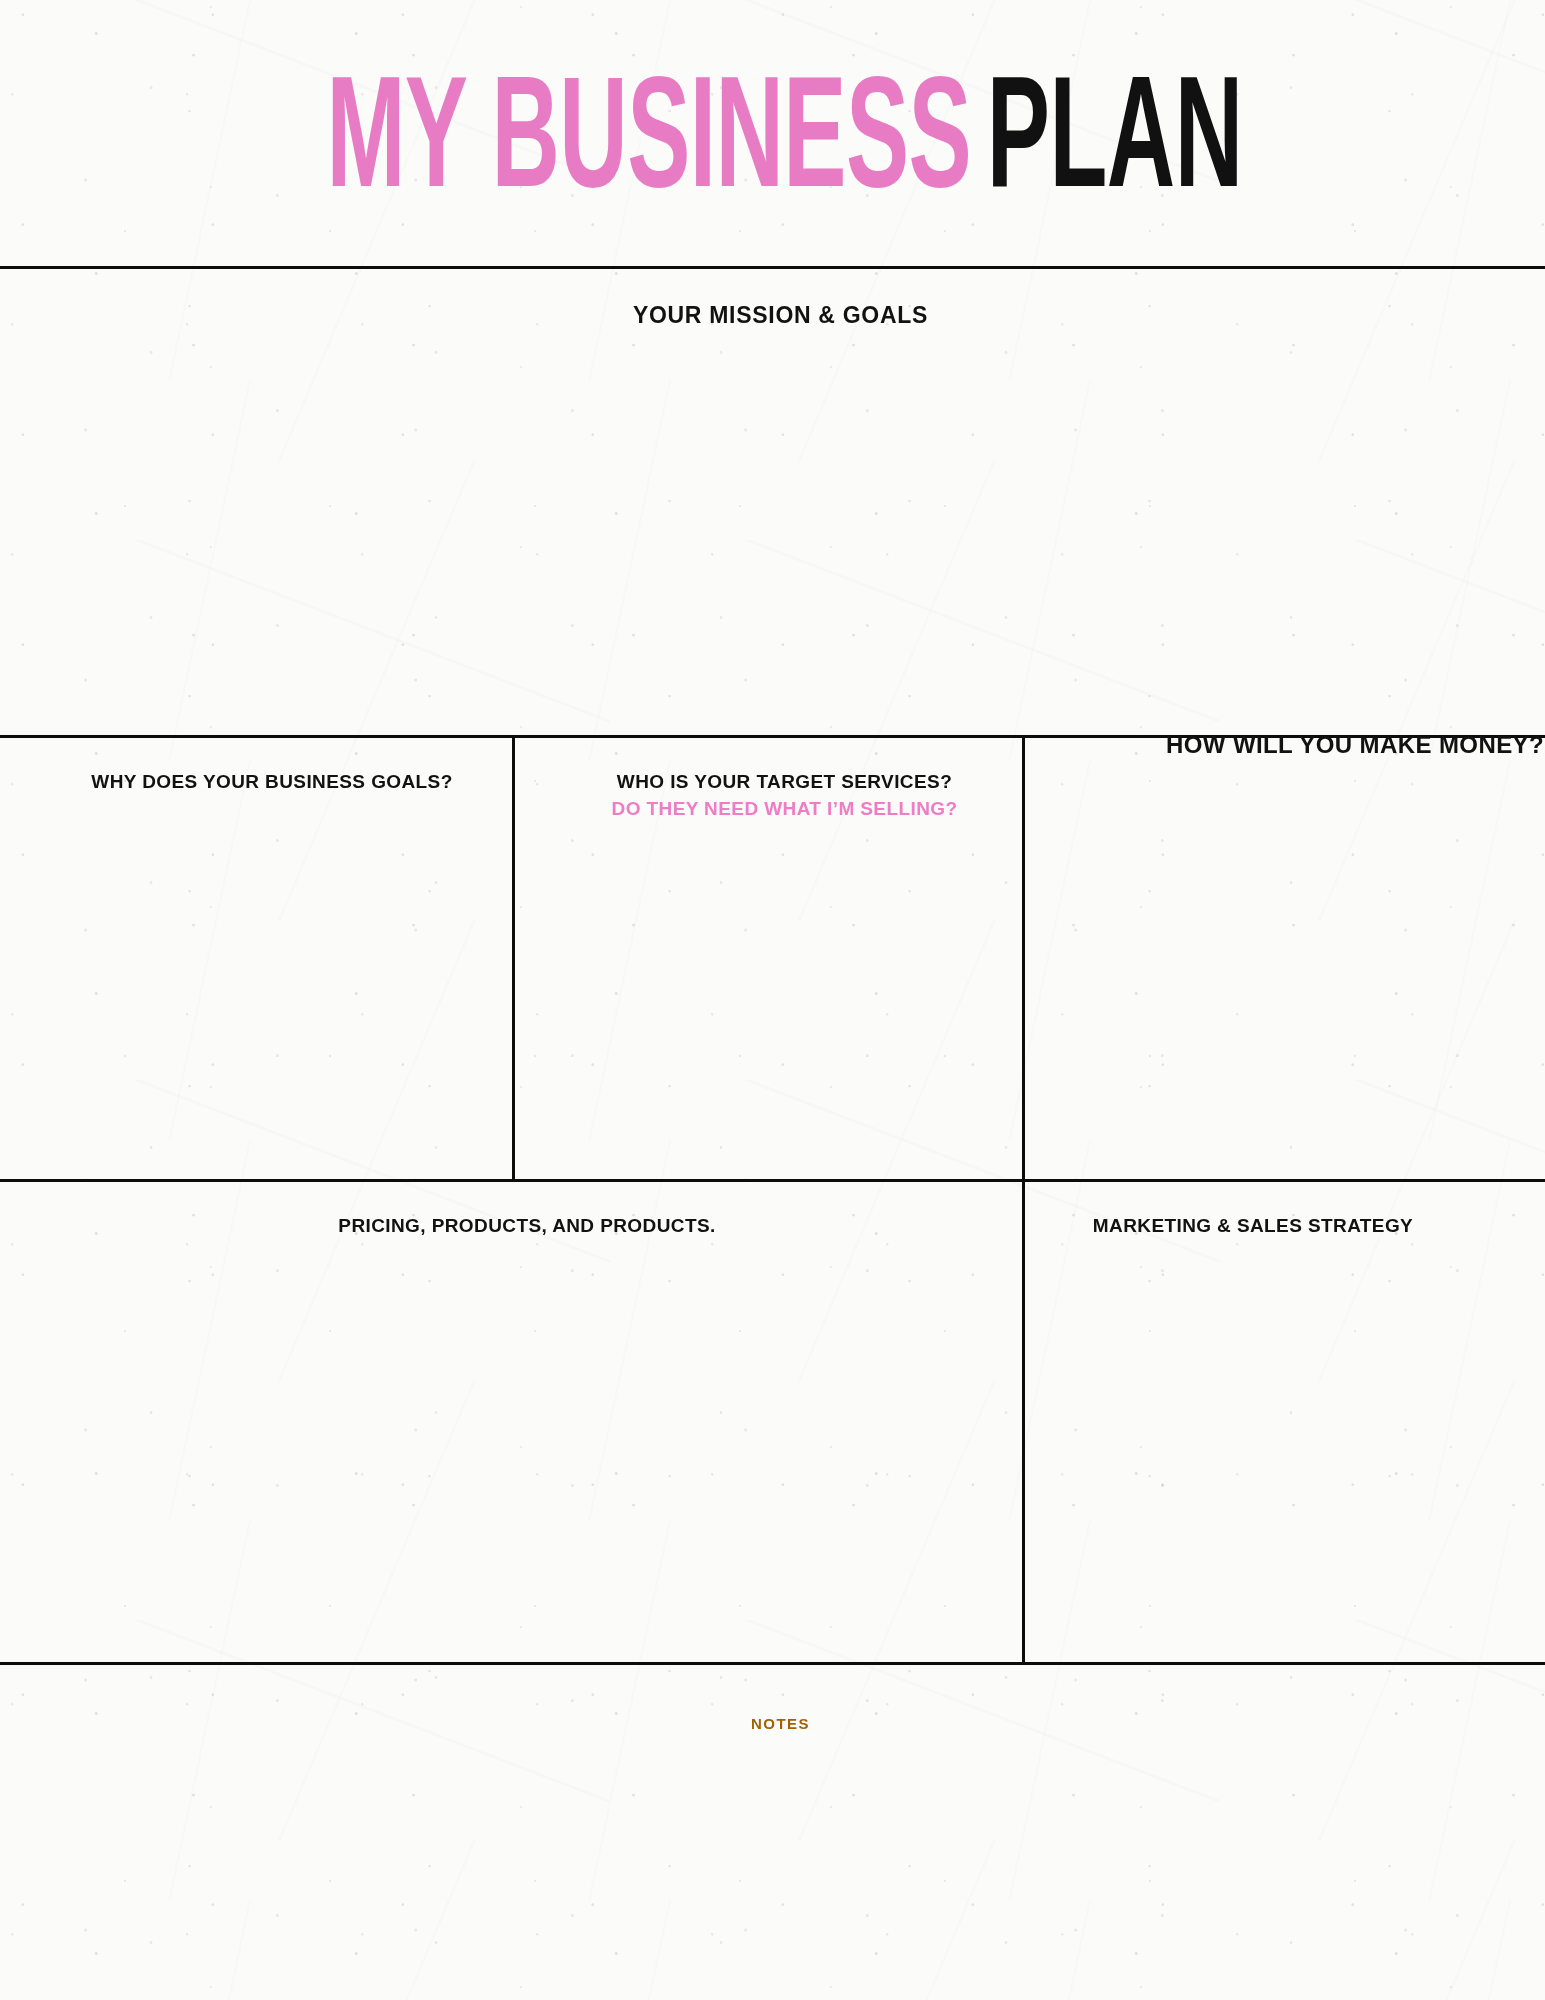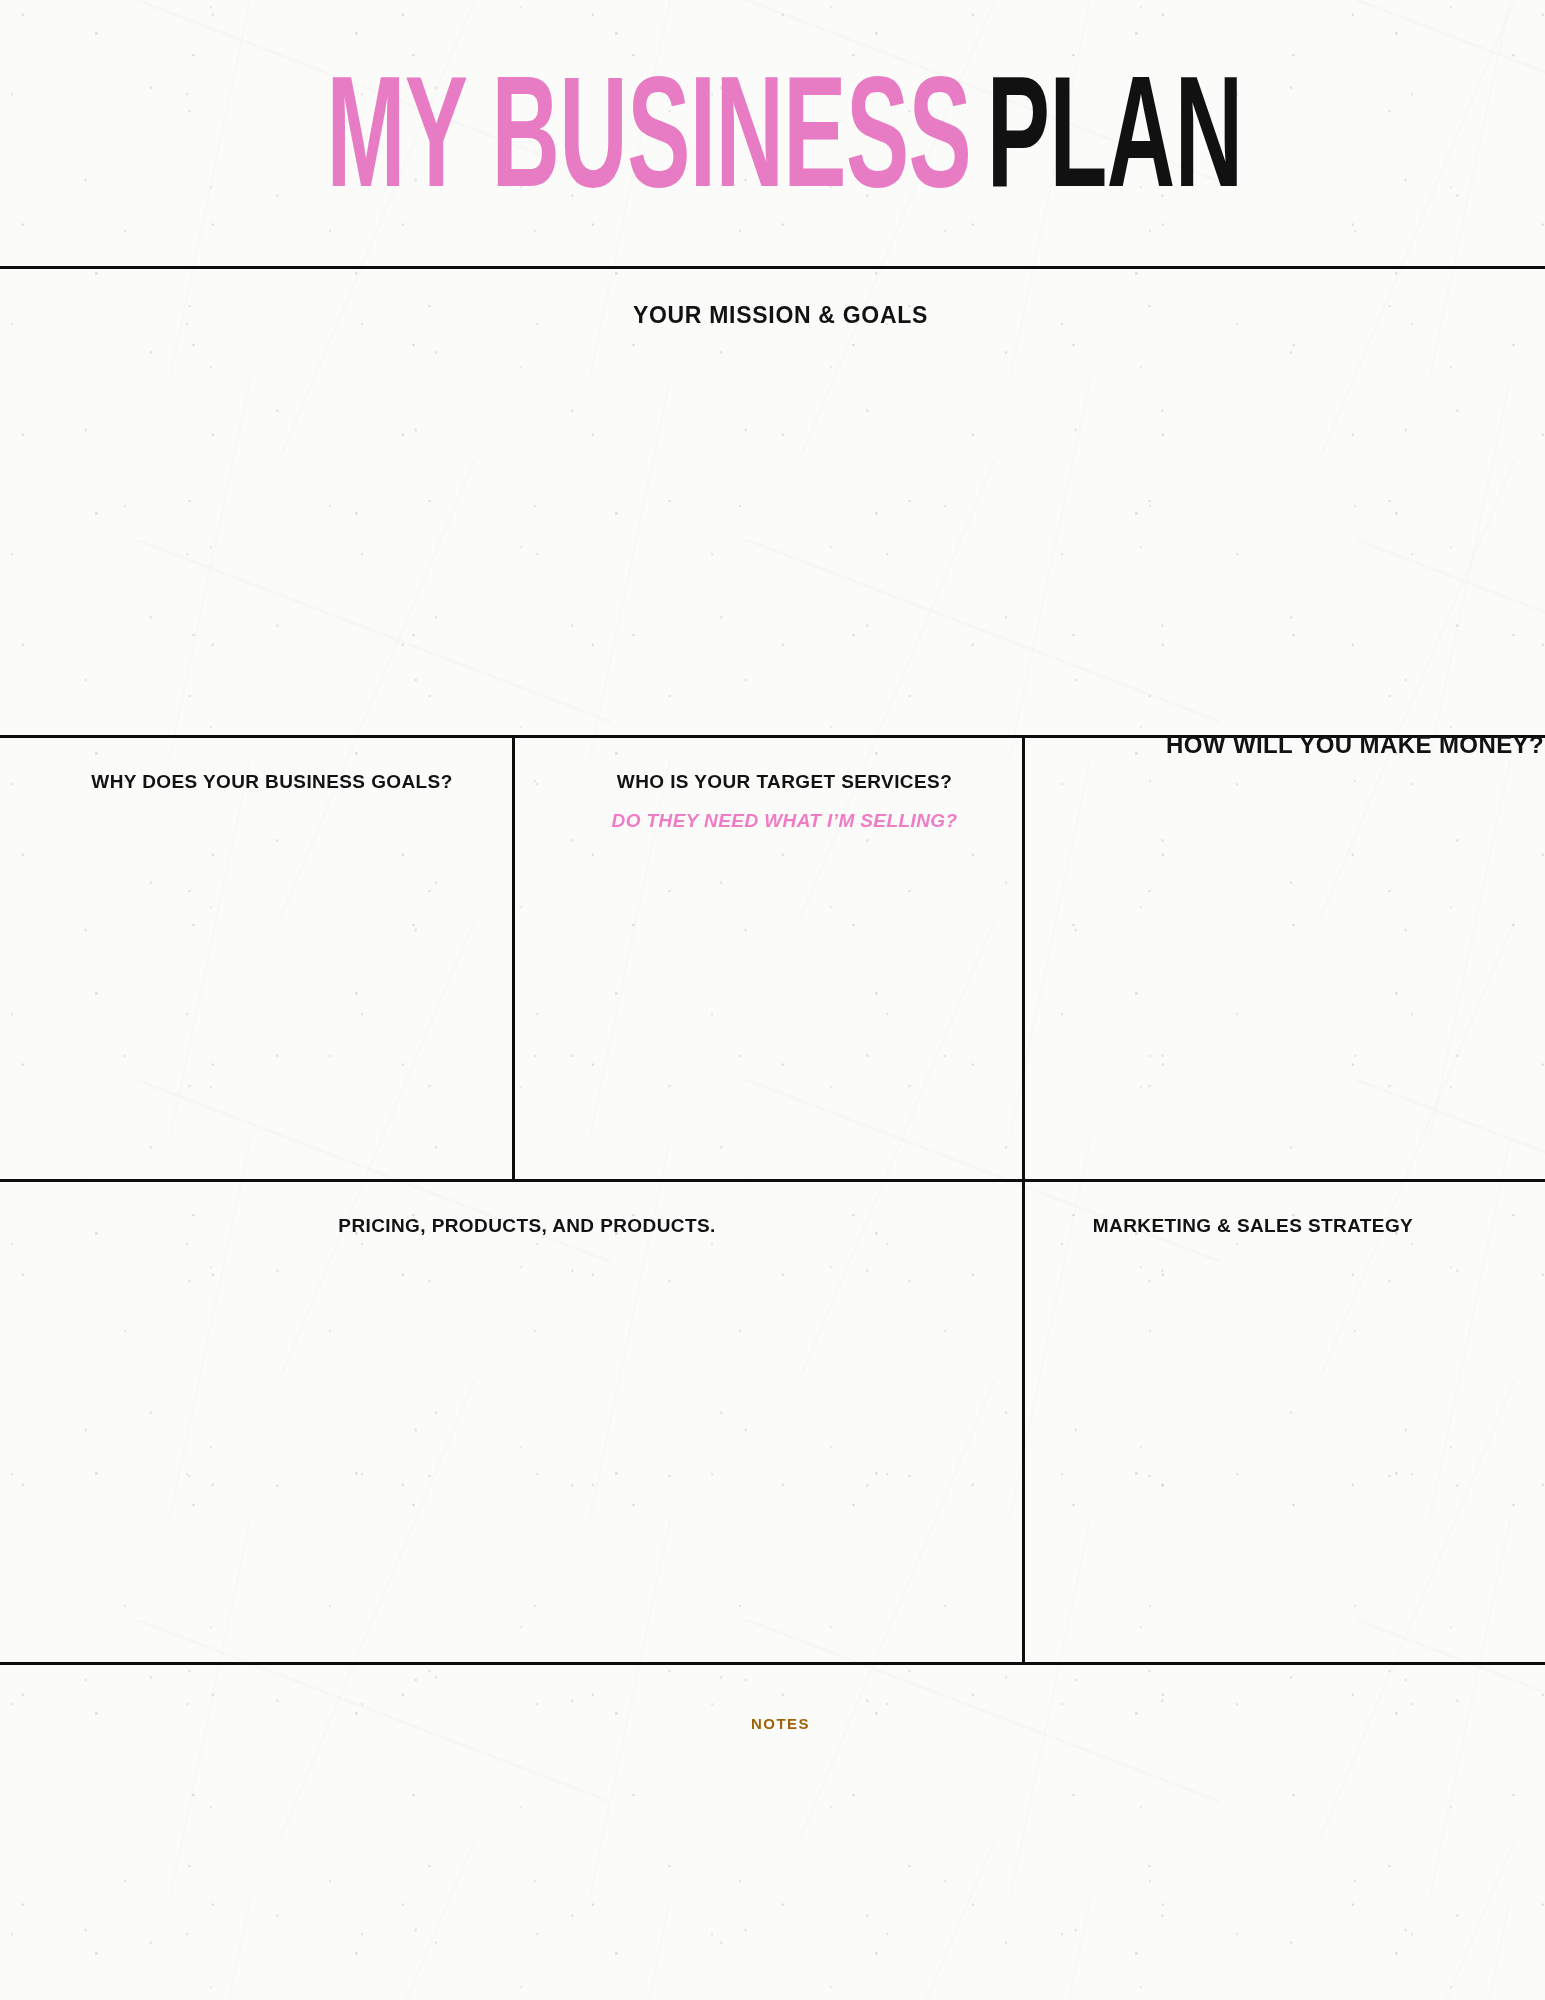--- a/index.html
+++ b/index.html
@@ -124,22 +124,21 @@
     font-size: 19px;
   }
   #head-audience {
     left: 515px; width: 507px;
     top: 769px;
     font-size: 19px;
   }
   #head-audience .sub {
     display: block;
     color: #ef7cc4;
-    margin-top: 14px;
-    font-style: italic;
+    margin-top: 2px;
   }
   #head-money {
     left: 1025px; width: 628px;
     top: 729px;
     font-size: 24px;
   }
   #head-pricing {
     left: 0; width: 1022px;
     top: 1213px;
     font-size: 19px;

